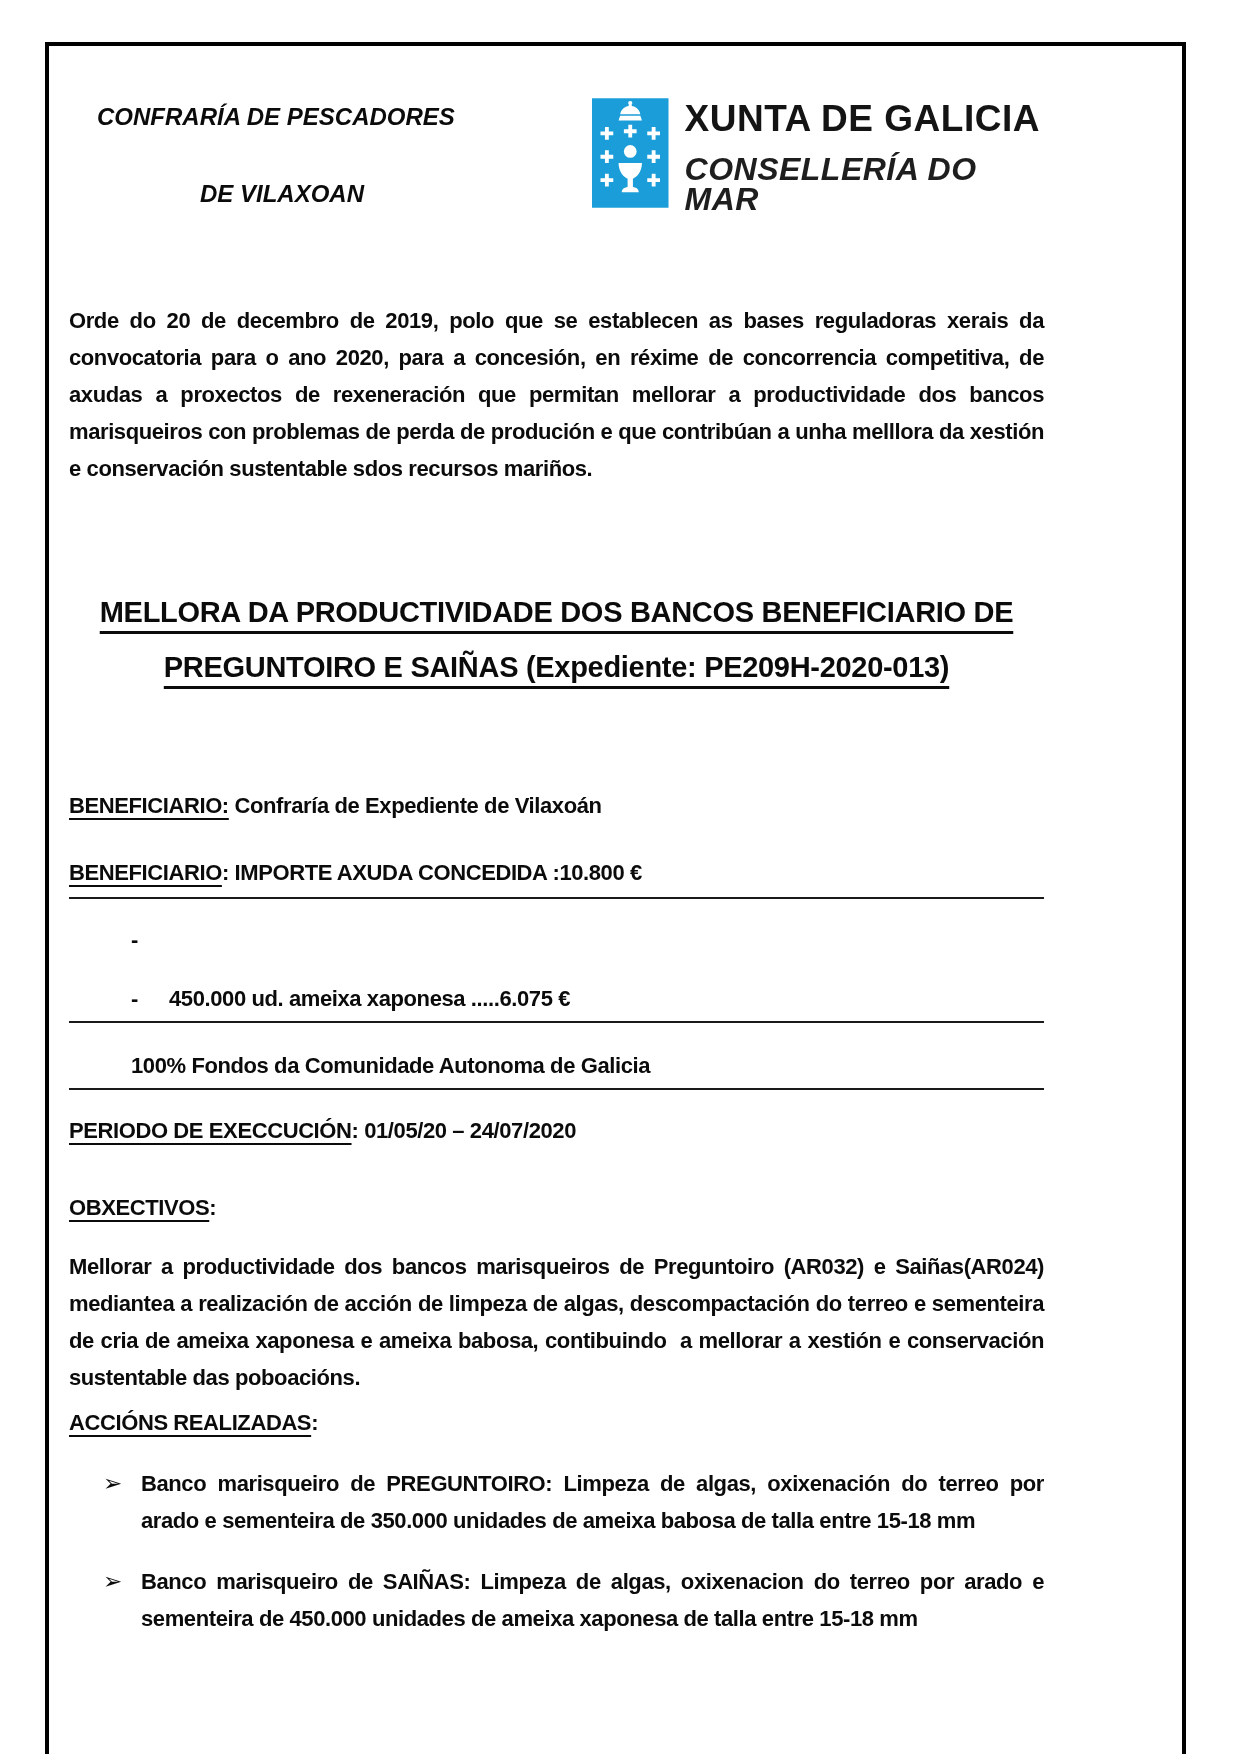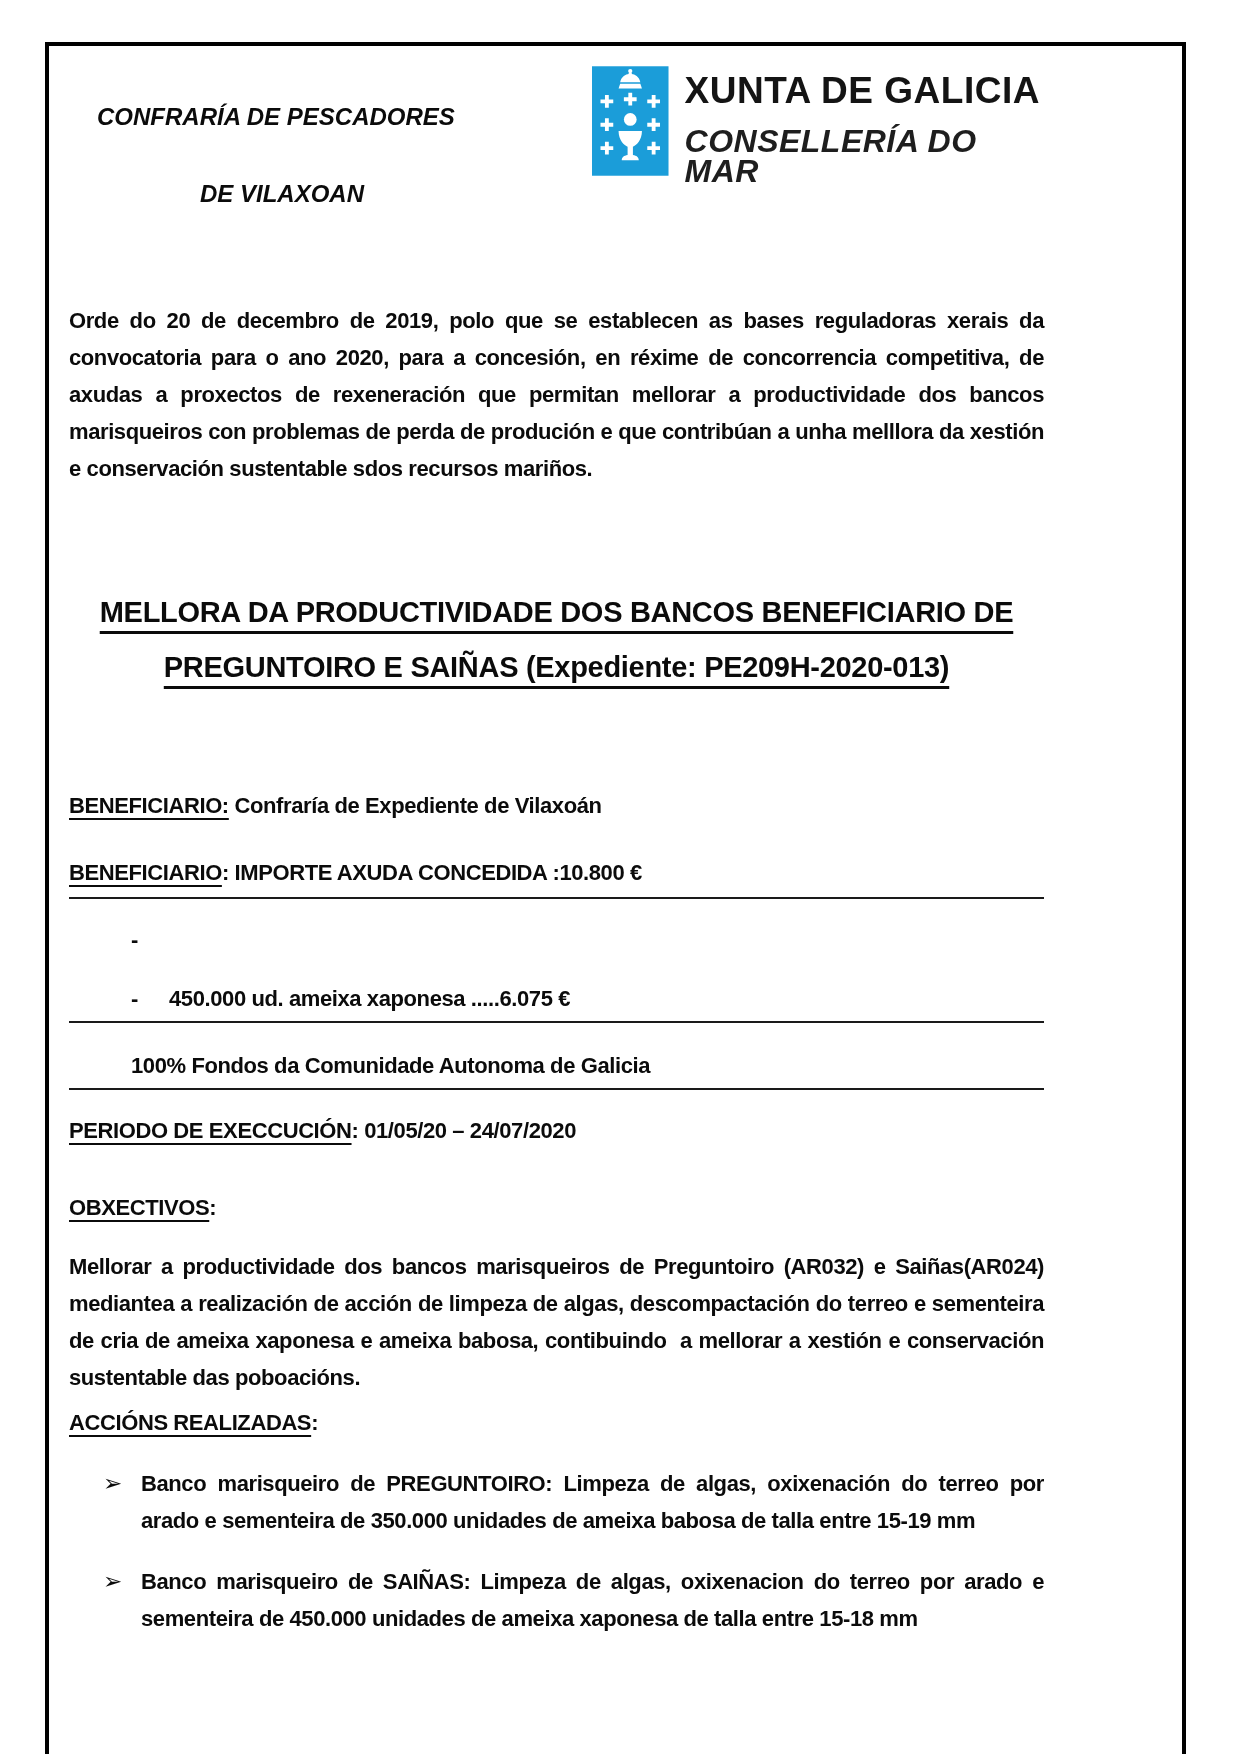--- a/index.html
+++ b/index.html
@@ -18,21 +18,21 @@
   .content {
     width:975px; margin-left:20px;
     font-weight:bold; font-size:22px; line-height:37px;
     letter-spacing:-0.4px;
   }
   
   .header { position:relative; height:256px; }
   .org { position:absolute; left:28px; top:52px; width:370px; }
   .org-1 { font-size:24px; font-style:italic; letter-spacing:0; }
   .org-2 { font-size:24px; font-style:italic; letter-spacing:0; margin-top:40px; text-align:center; }
-  .logo { position:absolute; left:523px; top:18px; display:flex; align-items:flex-start; }
+  .logo { position:absolute; left:523px; top:46px; display:flex; align-items:center; }
   .logo-text { margin-left:16px; padding-top:6px; }
   .logo-title { font-size:37px; line-height:42px; font-weight:bold; letter-spacing:0.5px; color:#141414; }
   .logo-sub { font-size:32px; line-height:30px; font-weight:600; letter-spacing:0.5px; color:#1e1e1e; margin-top:14px;font-style:italic; }
   
   .intro { margin:0; text-align:justify; }
   .doc-title {
     margin:98px 0 0 0; font-size:29px; line-height:55px; text-align:center;
     text-decoration:underline; text-decoration-thickness:3px; text-underline-offset:9px;
     letter-spacing:-0.3px;
   }
@@ -112,21 +112,21 @@
     <p class="row-periodo"><span class="u">PERIODO DE EXECCUCIÓN</span><span>: 01/05/20 – 24/07/2020</span></p>
 
     <p class="row-obx"><span class="u">OBXECTIVOS</span><span>:</span></p>
 
     <p class="para-obx">Mellorar a productividade dos bancos marisqueiros de Preguntoiro (AR032) e Saiñas(AR024) mediantea a realización de acción de limpeza de algas, descompactación do terreo e sementeira de cria de ameixa xaponesa e ameixa babosa, contibuindo  a mellorar a xestión e conservación sustentable das poboacións.</p>
 
     <p class="row-acc"><span class="u">ACCIÓNS REALIZADAS</span><span>:</span></p>
 
     <div class="bullet-row">
       <span class="bullet-col">➢</span>
-      <div class="bullet-text">Banco marisqueiro de PREGUNTOIRO: Limpeza de algas, oxixenación do terreo por arado e sementeira de 350.000 unidades de ameixa babosa de talla entre 15-19 mm</div>
+      <div class="bullet-text">Banco marisqueiro de PREGUNTOIRO: Limpeza de algas, oxixenación do terreo por arado e sementeira de 350.000 unidades de ameixa babosa de talla entre 15-18 mm</div>
     </div>
     <div class="bullet-row">
       <span class="bullet-col">➢</span>
       <div class="bullet-text">Banco marisqueiro de SAIÑAS: Limpeza de algas, oxixenacion do terreo por arado e sementeira de 450.000 unidades de ameixa xaponesa de talla entre 15-18 mm</div>
     </div>
 
   </div>
 </div>
 
 </body></html>

